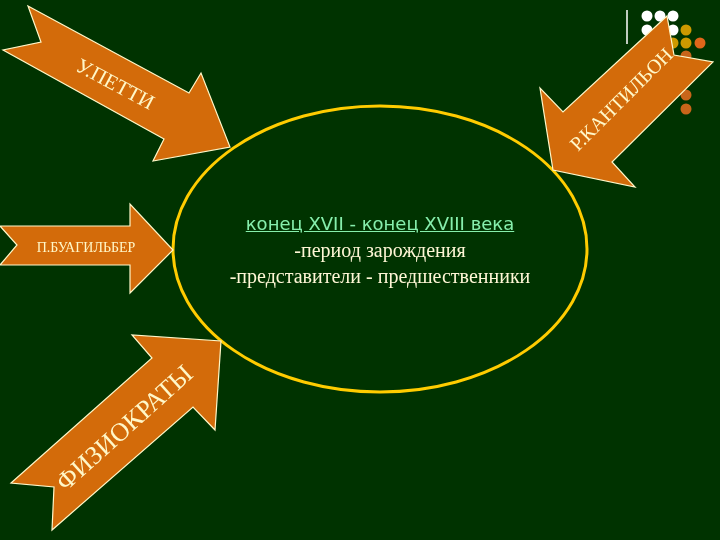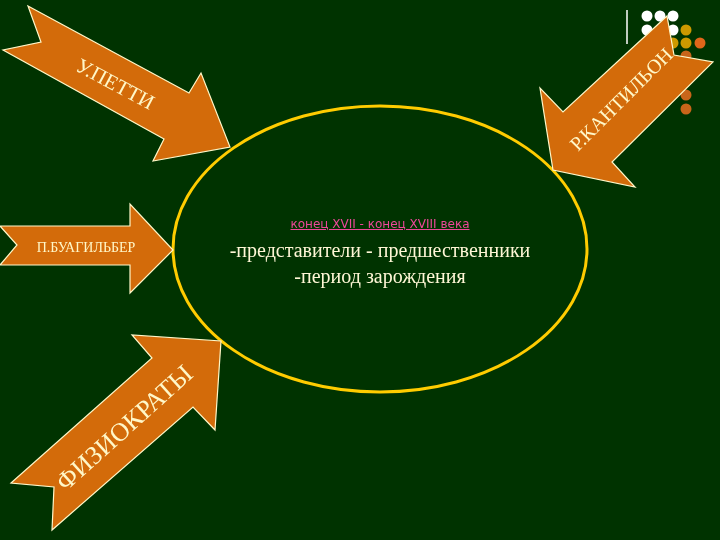--- a/index.html
+++ b/index.html
@@ -1,20 +1,20 @@
 <!DOCTYPE html>
 <html><head>
   <meta charset="utf-8">
   <style>
     html, body { margin: 0; padding: 0; }
     body { width: 720px; height: 540px; background: #003300; overflow: hidden; position: relative; }
     #stage { position: absolute; left: 0; top: 0; width: 720px; height: 540px; }
     .arrow-text { font-family: "Liberation Serif", "DejaVu Serif", serif; fill: #fff7c8; }
     .center-text { position: absolute; left: 172px; width: 416px; text-align: center; color: #fff7d6; font-family: "Liberation Serif", "DejaVu Serif", serif; font-size: 20px; line-height: 26px; }
-    .center-line1 { font-family: "DejaVu Sans", "Liberation Sans", sans-serif; font-size: 12px; text-decoration: underline; color: #ec4899; }
+    .center-line1 { font-family: "DejaVu Sans", "Liberation Sans", sans-serif; font-size: 18px; text-decoration: underline; color: #86efac; }
   </style>
 </head>
 <body>
 
 <svg id="stage" width="720" height="540" viewBox="0 0 720 540" xmlns="http://www.w3.org/2000/svg">
 
   <line x1="627" y1="10" x2="627" y2="44" stroke="#ffffff" stroke-width="1.5"></line>
 
   <g>
     <circle cx="647" cy="16" r="5.5" fill="#ffffff"></circle>
@@ -49,15 +49,15 @@
   </g>
 
   <g>
     <polygon points="11,483 152,358 132,335 221,341 215,430 193,407 52,530 54,487" fill="#d36b0a" stroke="#fff7c8" stroke-width="1.2" stroke-linejoin="miter"></polygon>
     <text class="arrow-text" x="130" y="434" font-size="26" text-anchor="middle" transform="rotate(-42 130 434)">ФИЗИОКРАТЫ</text>
   </g>
 </svg>
 
 <div class="center-text" style="top:211px;">
   <div class="center-line1">конец XVII - конец XVIII века</div>
+  <div>-период зарождения</div>
   <div>-представители - предшественники</div>
-  <div>-период зарождения</div>
 </div>
 
 </body></html>

